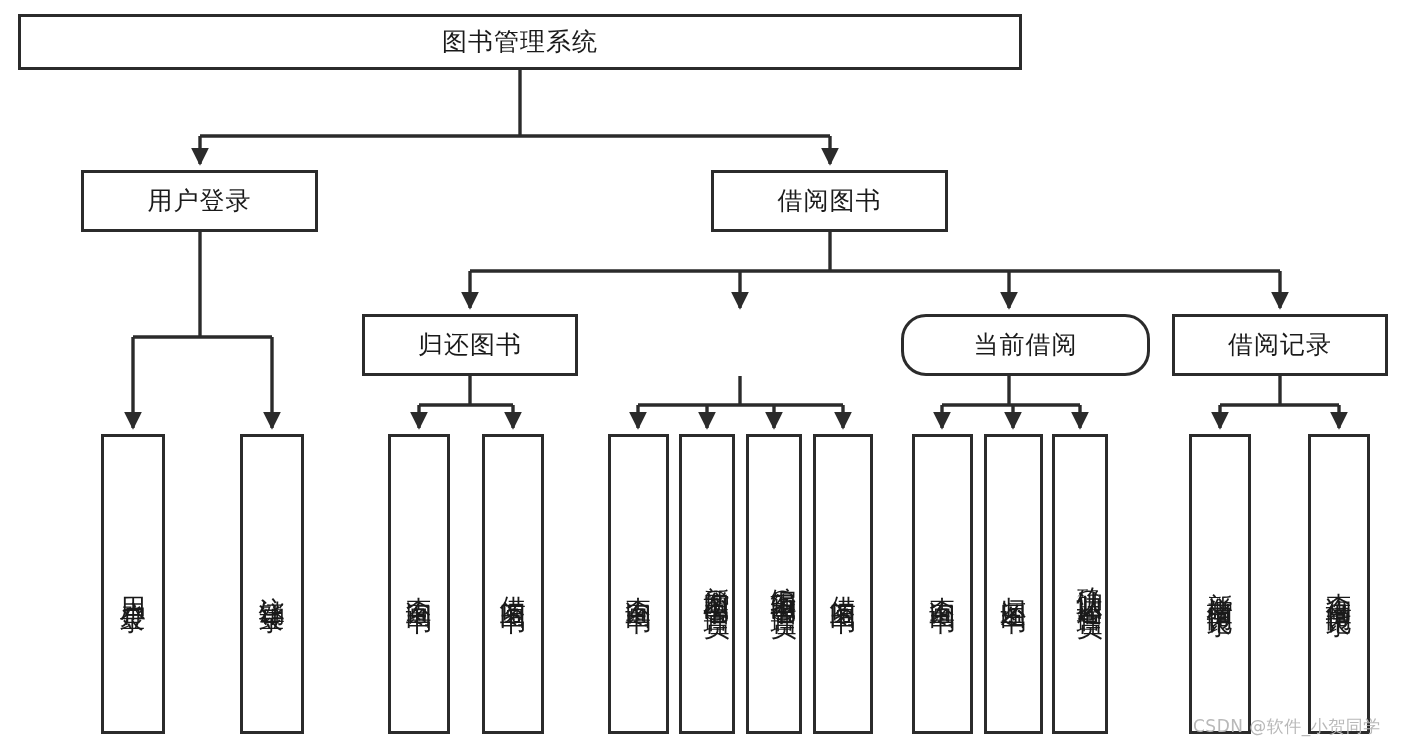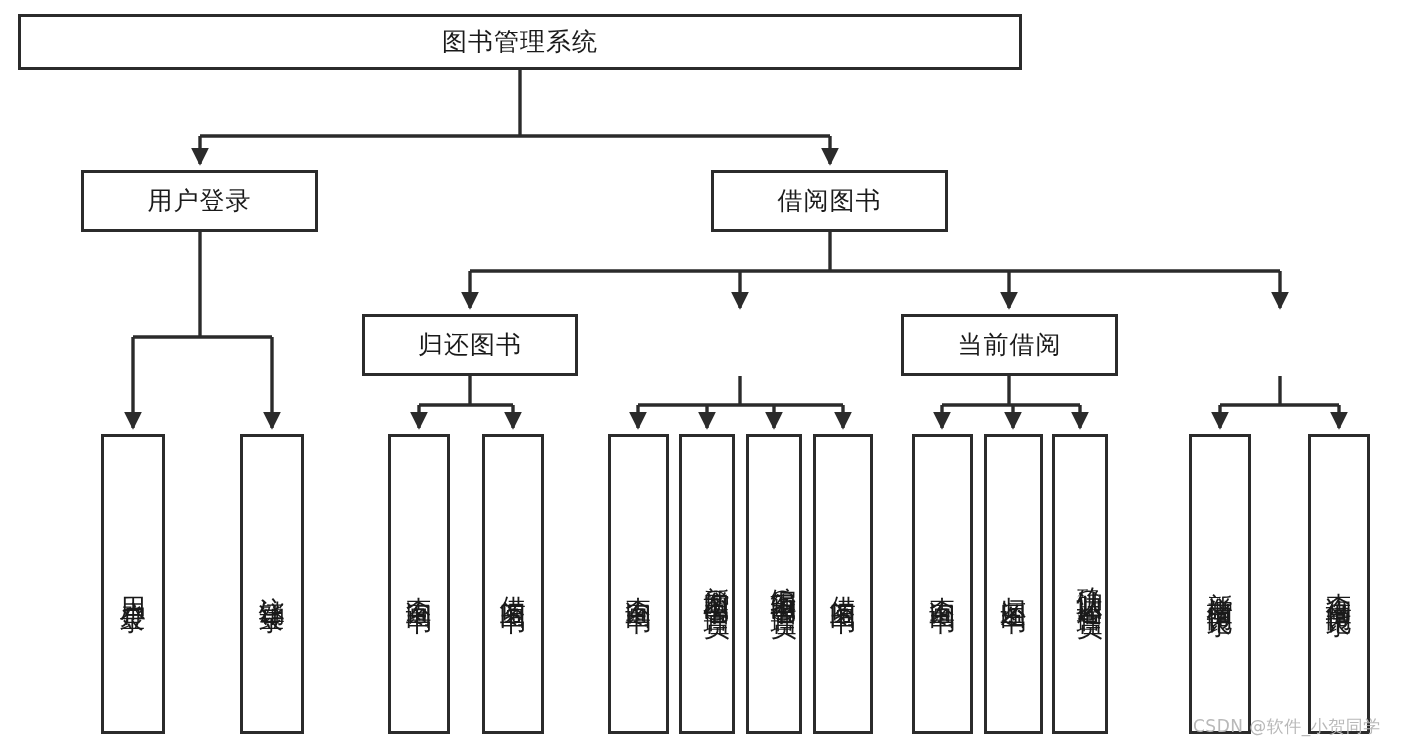--- a/index.html
+++ b/index.html
@@ -121,21 +121,22 @@
       <path d="M 1339 405 L 1339 428" marker-end="url(#arrow)"></path>
     </g>
   </svg>
 
   <div class="node horiz" style="left: 18px; top: 14px; width: 1004px; height: 56px;">图书管理系统</div>
 
   <div class="node horiz" style="left: 81px; top: 170px; width: 237px; height: 62px;">用户登录</div>
   <div class="node horiz" style="left: 711px; top: 170px; width: 237px; height: 62px;">借阅图书</div>
 
   <div class="node horiz" style="left: 362px; top: 314px; width: 216px; height: 62px;">归还图书</div>
-  <div class="node horiz" style="left: 901px; top: 314px; width: 217px; height: 62px;">当前借阅</div>
+  <div class="node horiz" style="left: 901px; top: 314px; width: 249px; height: 62px; border-radius: 25px;">当前借阅</div>
+  <div class="node horiz" style="left: 1172px; top: 314px; width: 216px; height: 62px;">借阅记录</div>
 
   <div class="node vert v-mid" style="left: 101px; top: 434px; width: 64px; height: 300px;">用户登录</div>
   <div class="node vert v-mid" style="left: 240px; top: 434px; width: 64px; height: 300px;">注销登录</div>
 
   <div class="node vert v-mid" style="left: 388px; top: 434px; width: 62px; height: 300px;">查询图书</div>
   <div class="node vert v-mid" style="left: 482px; top: 434px; width: 62px; height: 300px;">借阅图书</div>
 
   <div class="node vert v-mid" style="left: 608px; top: 434px; width: 61px; height: 300px;">查询图书</div>
   <div class="node vert v-top" style="left: 679px; top: 434px; width: 56px; height: 300px;">新增图书（管理员）</div>
   <div class="node vert v-top" style="left: 746px; top: 434px; width: 56px; height: 300px;">编辑图书（管理员）</div>

